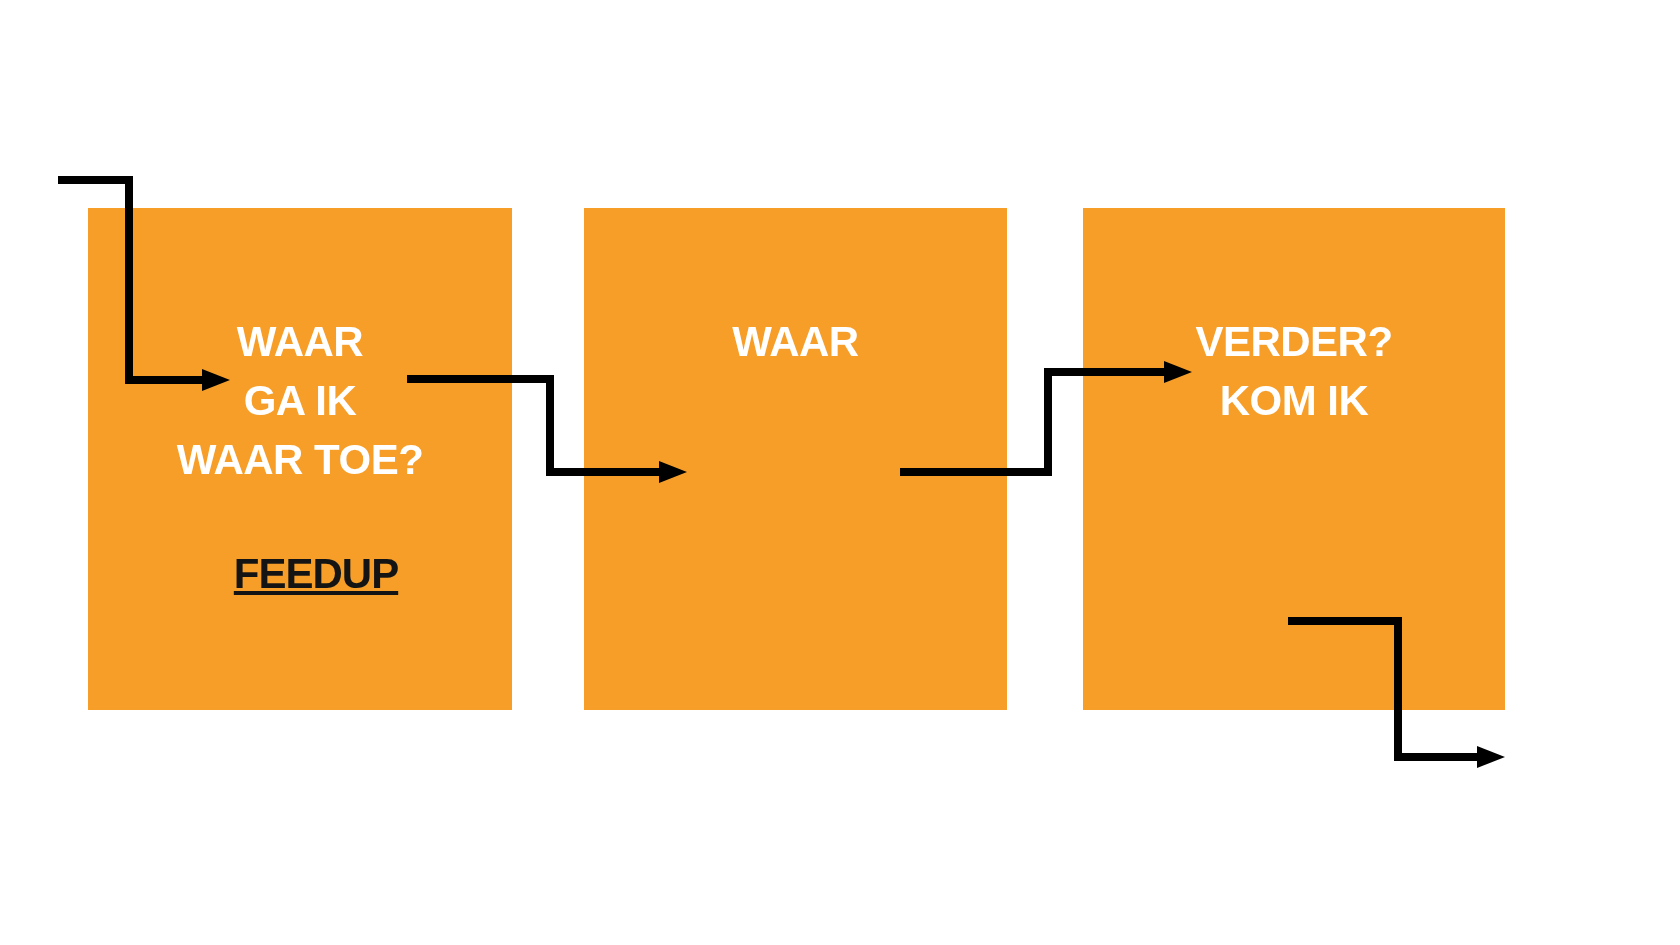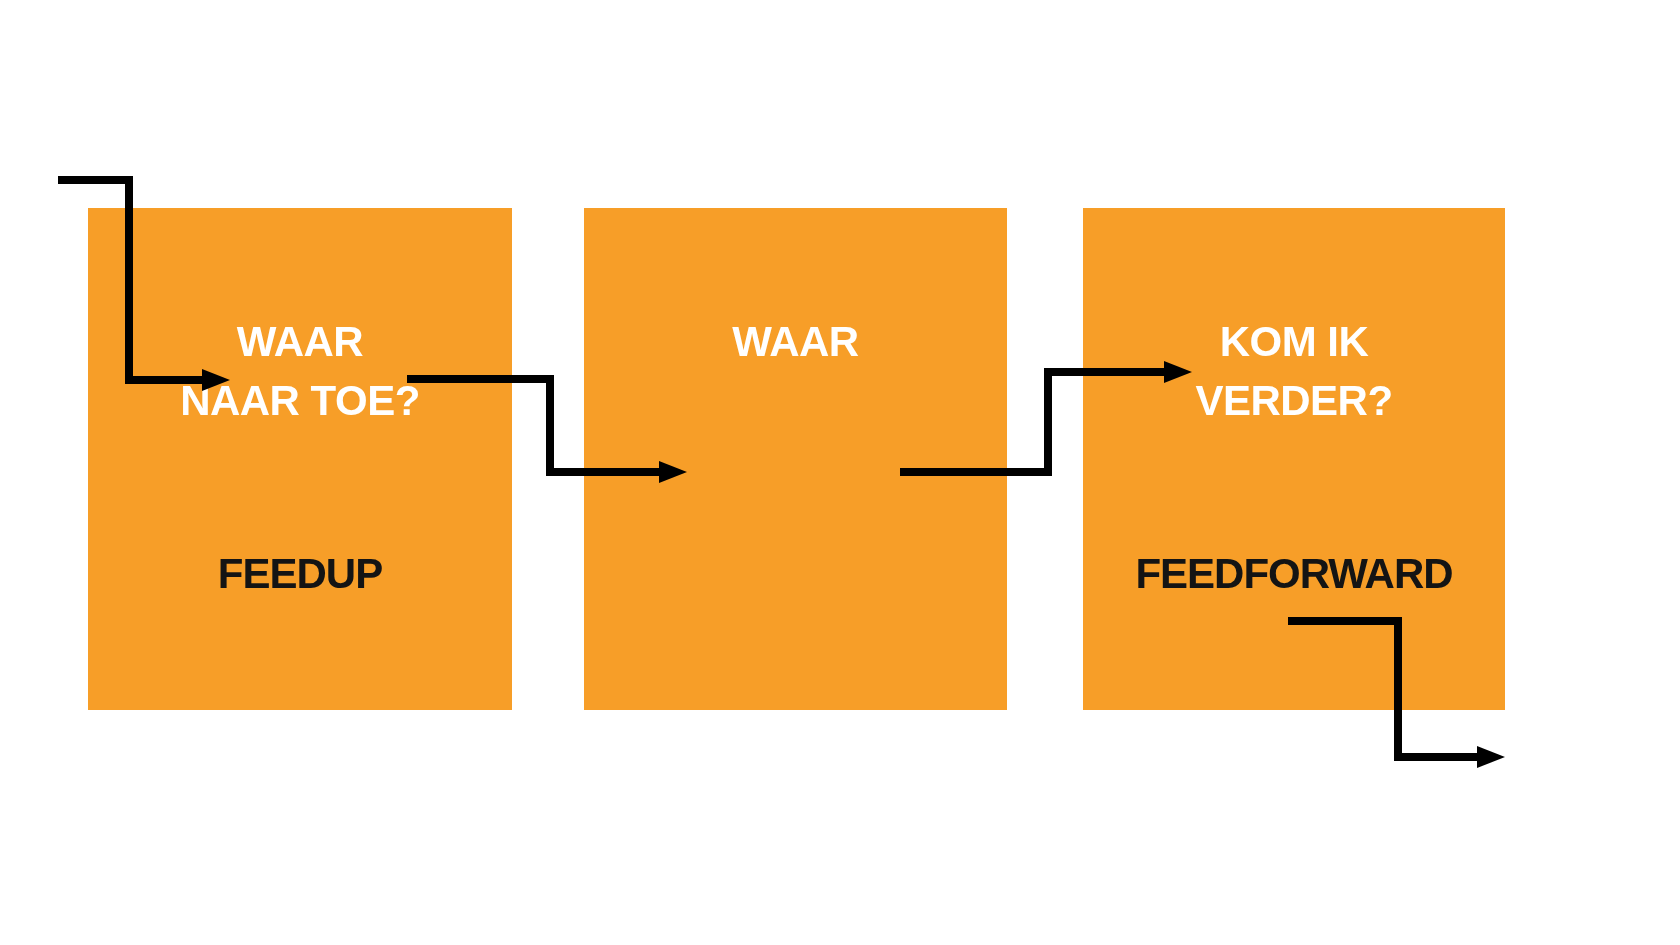--- a/index.html
+++ b/index.html
@@ -33,28 +33,29 @@
     text-align: center;
     font-size: 42px;
     line-height: 59px;
     font-weight: 700;
     letter-spacing: -0.5px;
     color: var(--question-white, #ffffff);
   }
   .stage-label {
     position: absolute;
     top: 336px;
-    left: 0;
+    left: 16px;
     width: 100%;
     text-align: center;
     font-size: 42px;
     line-height: 59px;
     font-weight: 700;
     letter-spacing: -1px;
     color: var(--label-black, #111111);
+    text-decoration: underline;
   }
 
   .arrow-layer {
     position: absolute;
     left: 0;
     top: 0;
     width: 1680px;
     height: 945px;
     pointer-events: none;
   }
@@ -68,37 +69,37 @@
   }
 </style>
 </head>
 <body>
 
 <div class="canvas">
 
   <div class="box box-feedup">
     <div class="question">
       <div>WAAR</div>
-      <div>NAAR TOE?</div>
+      <div>GA IK</div>
+      <div>WAAR TOE?</div>
     </div>
     <div class="stage-label">FEEDUP</div>
   </div>
 
   <div class="box box-feedback">
     <div class="question">
       <div>WAAR</div>
     </div>
   </div>
 
   <div class="box box-feedforward">
     <div class="question">
+      <div>VERDER?</div>
       <div>KOM IK</div>
-      <div>VERDER?</div>
     </div>
-    <div class="stage-label">FEEDFORWARD</div>
   </div>
 
   <svg class="arrow-layer" viewBox="0 0 1680 945" xmlns="http://www.w3.org/2000/svg">
     <defs>
       <marker id="arrowhead" markerUnits="userSpaceOnUse" markerWidth="28" markerHeight="22" refX="0" refY="11" orient="auto">
         <path d="M0,0 L28,11 L0,22 Z"></path>
       </marker>
     </defs>
     <path class="flow" d="M58,180 H129 V380 H202" marker-end="url(#arrowhead)"></path>
     <path class="flow" d="M407,379 H550 V472 H659" marker-end="url(#arrowhead)"></path>

